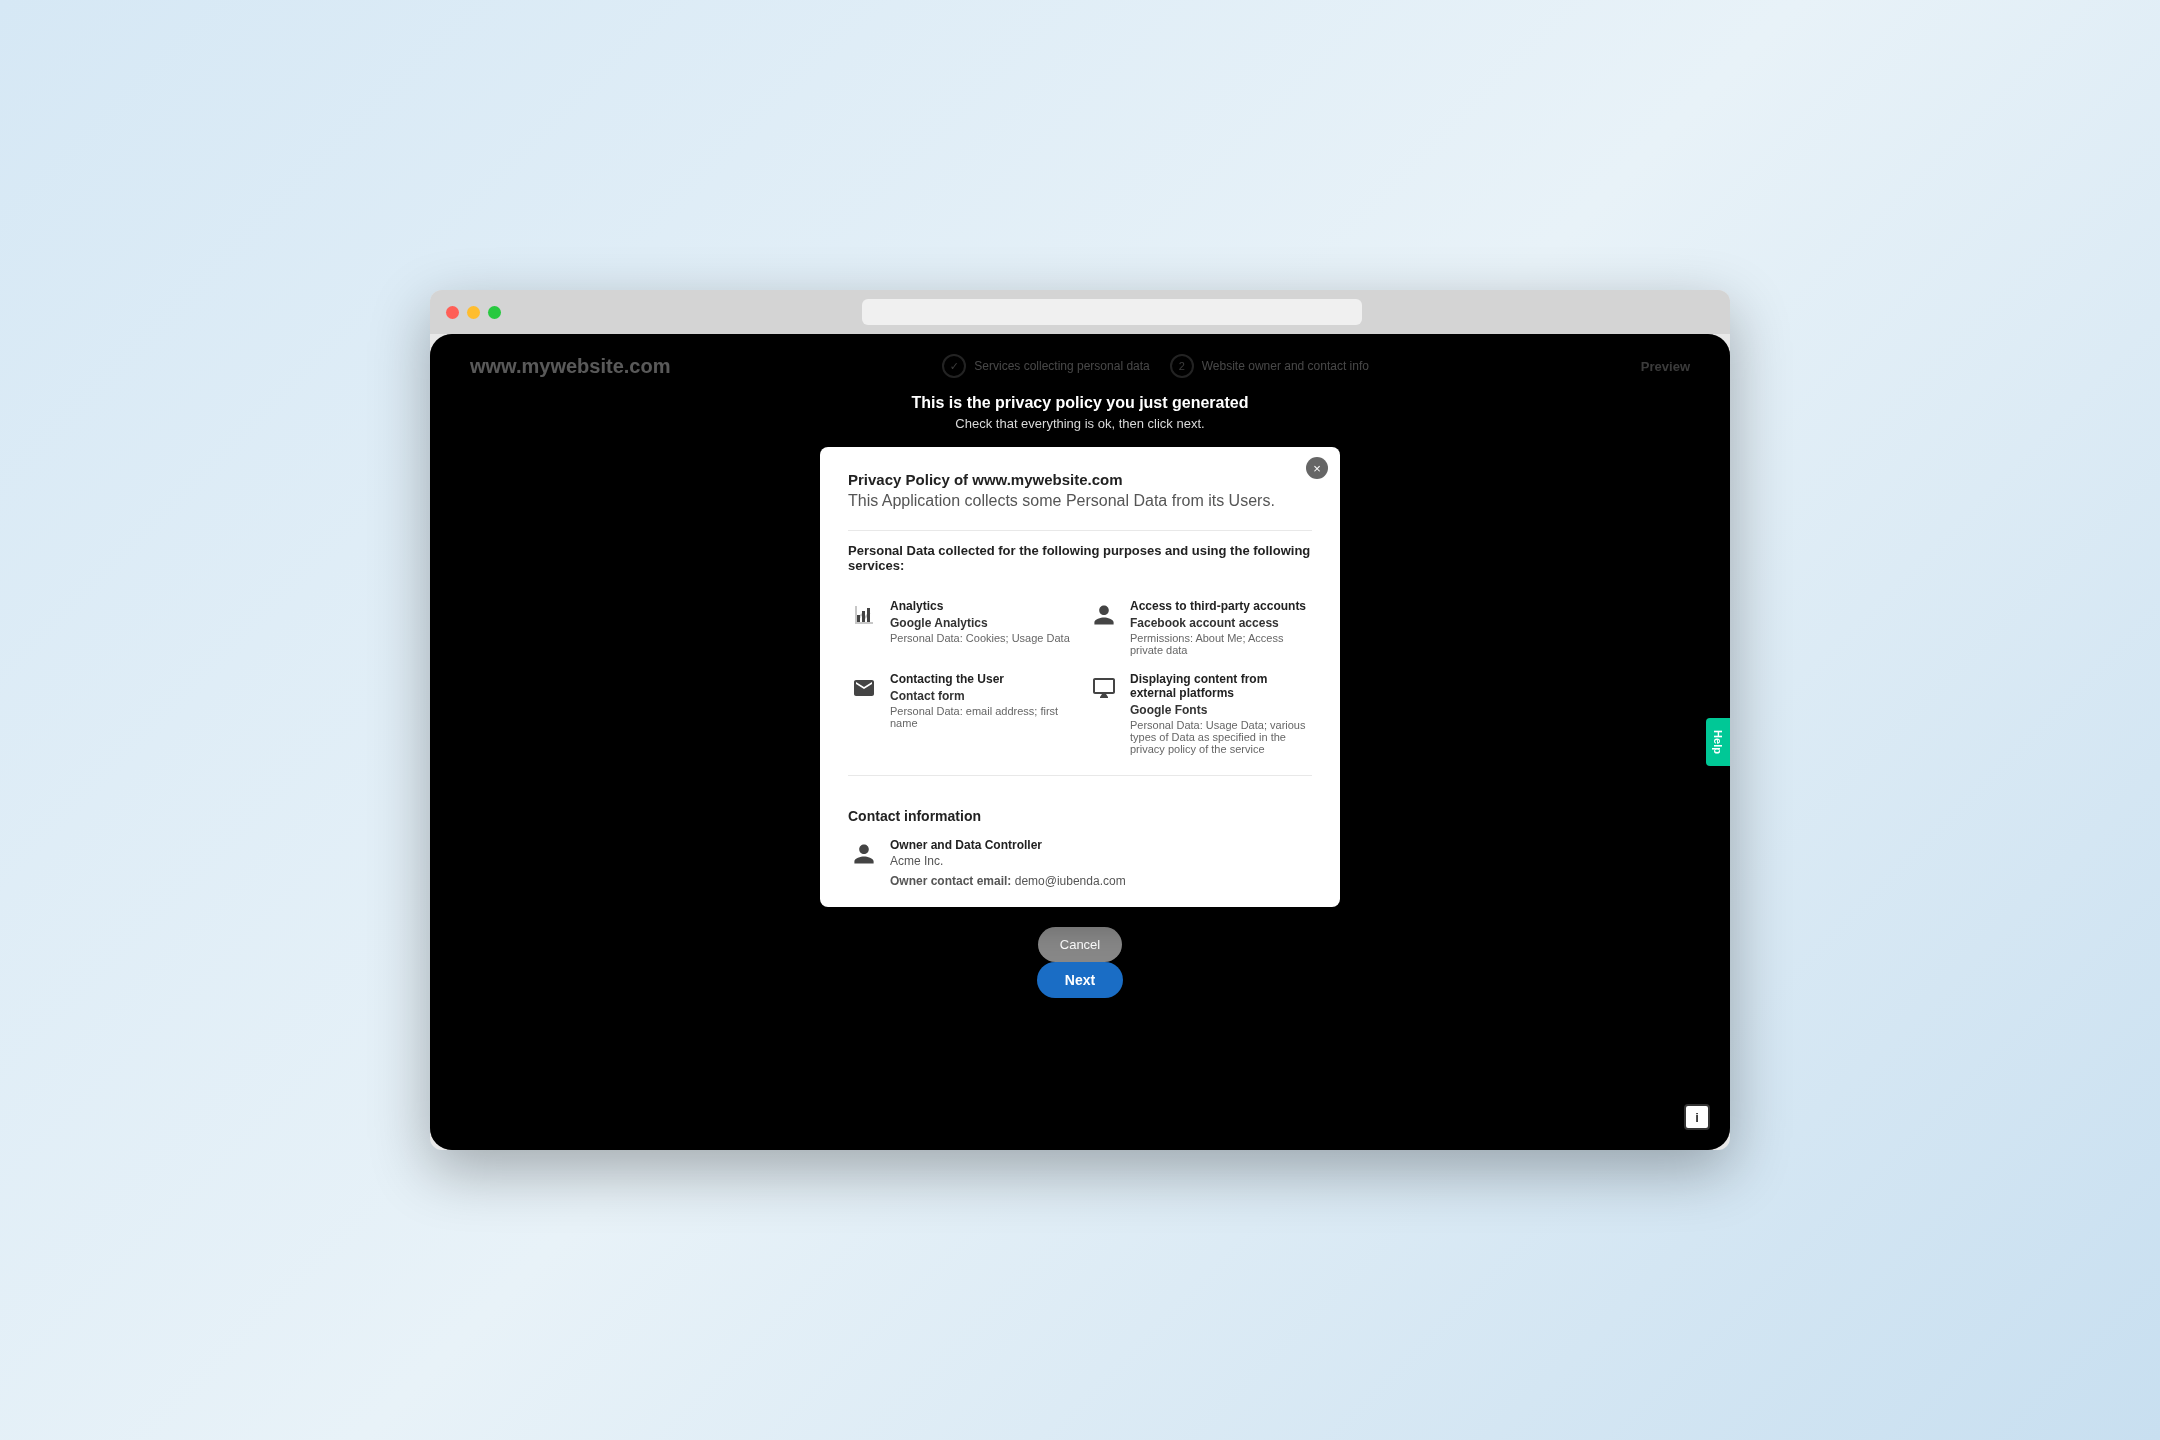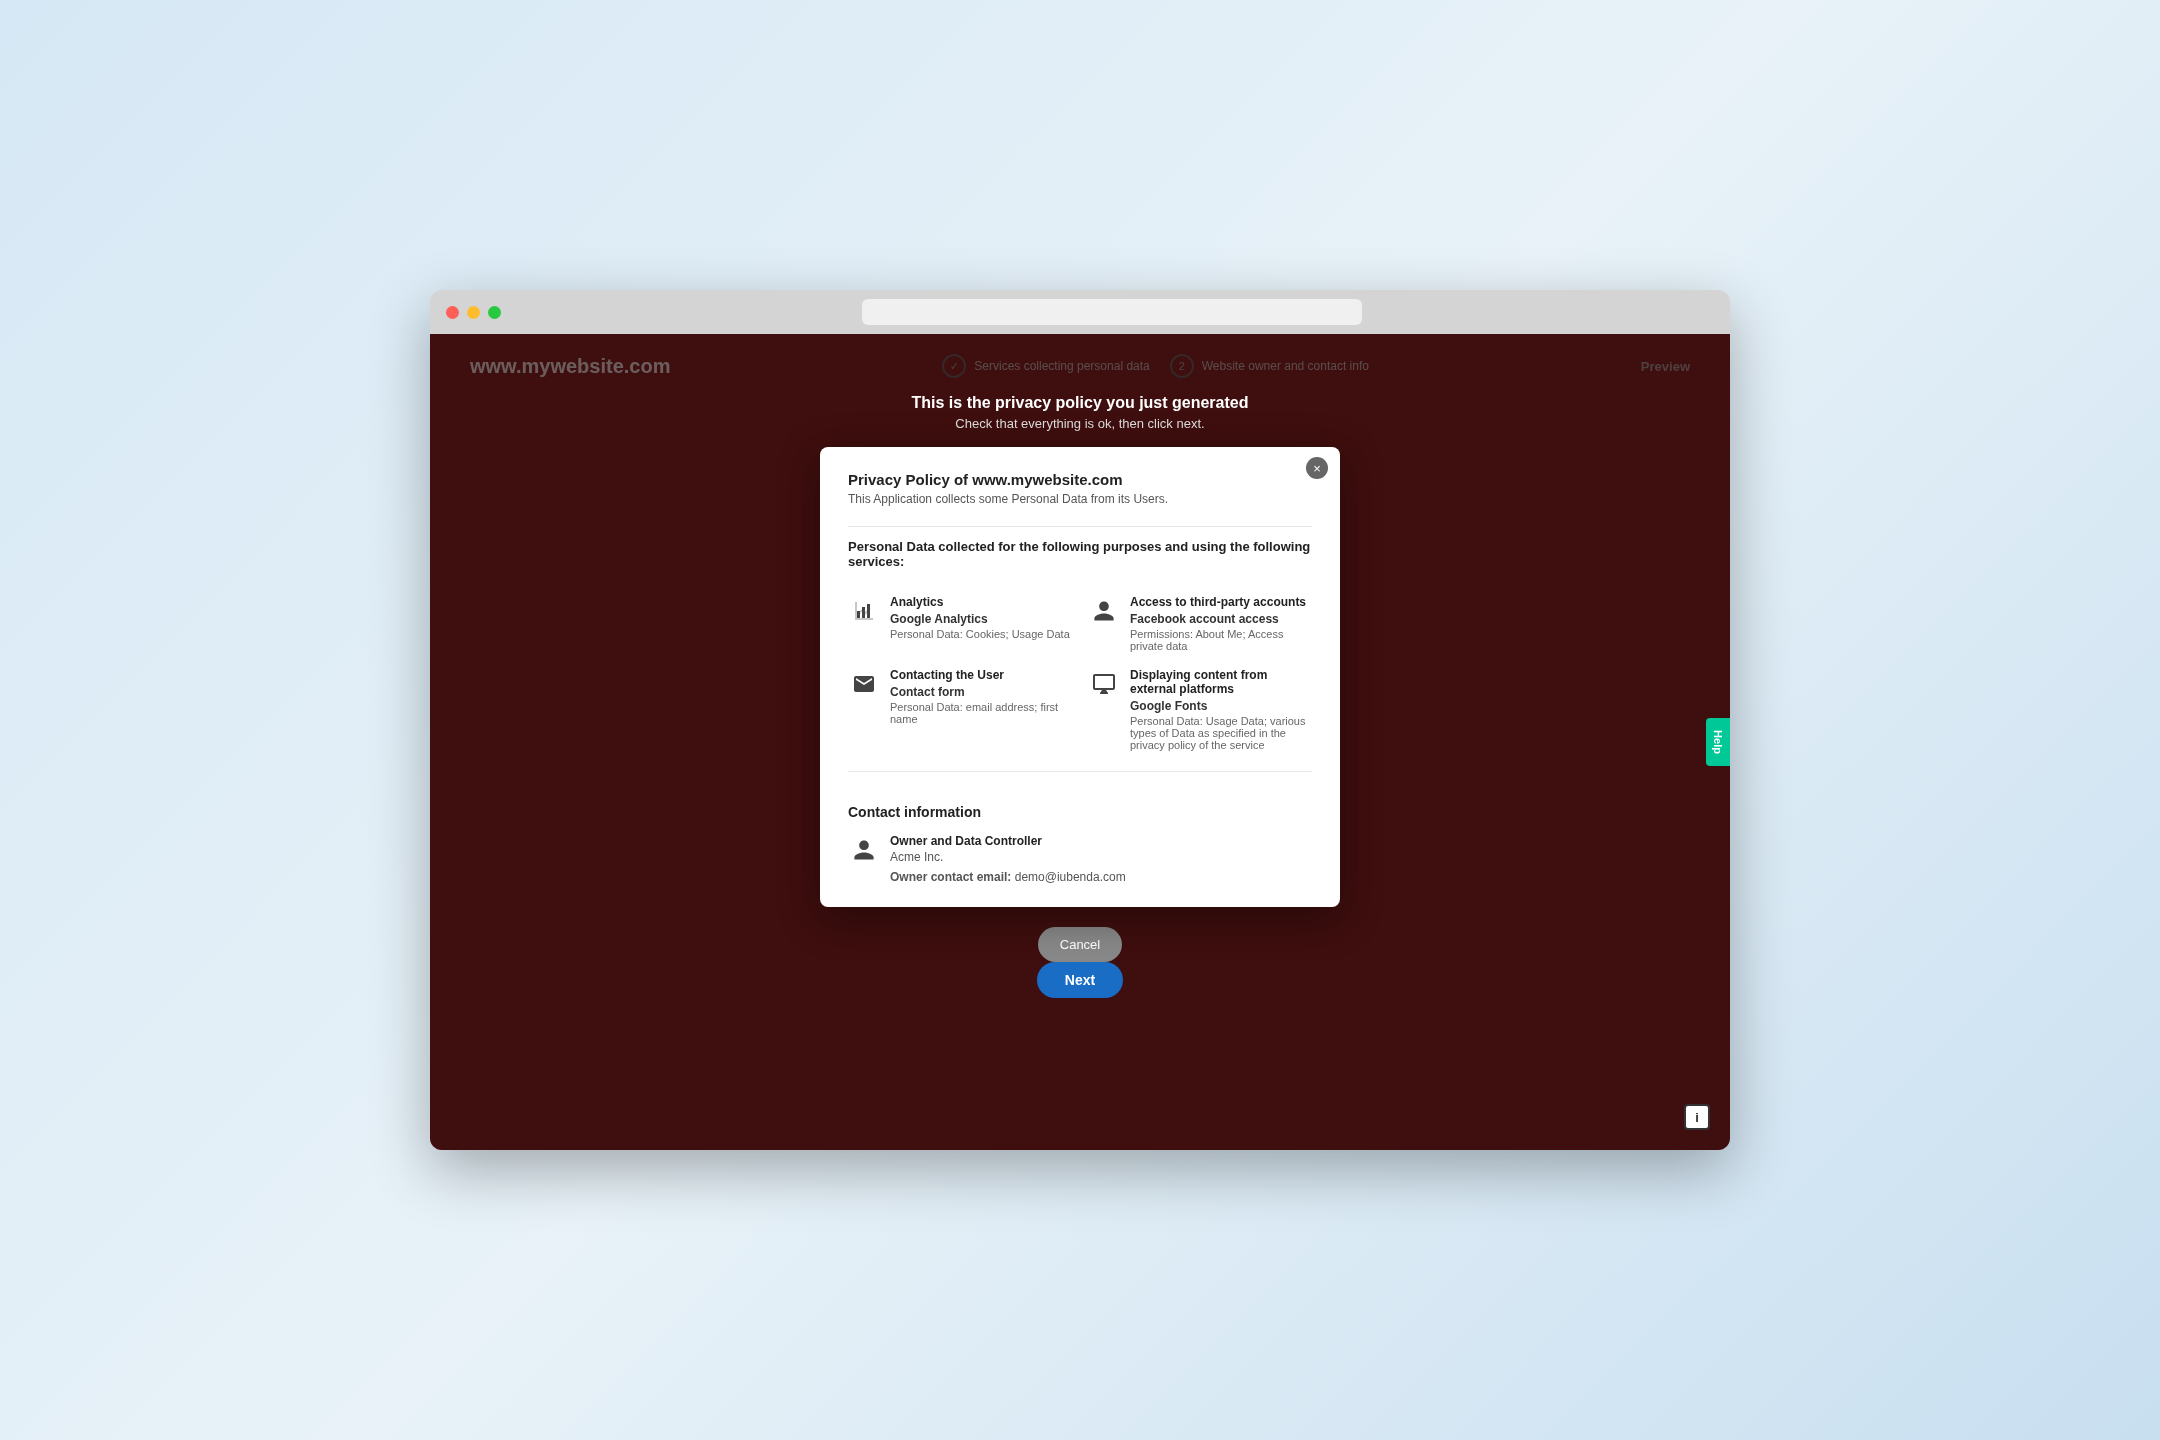--- a/index.html
+++ b/index.html
@@ -45,24 +45,25 @@
     .browser-url-bar {
       margin: 0 auto;
       width: 500px;
       height: 26px;
       background: #f0f0f0;
       border-radius: 6px;
     }
 
     
     .browser-content {
-      background: #7f1d1d;
+      background: #000000;
       min-height: 816px;
       position: relative;
       overflow: hidden;
+      border-radius: 22px;
     }
 
     
     .bg-app {
       position: absolute;
       top: 0; left: 0; right: 0; bottom: 0;
       padding: 20px 40px;
       opacity: 0.7;
     }
 
@@ -198,21 +199,21 @@
     }
 
     .modal-title {
       font-size: 15px;
       font-weight: 600;
       color: #222;
       margin-bottom: 4px;
     }
 
     .modal-subtitle {
-      font-size: 12px;
+      font-size: 16px;
       color: #555;
       margin-bottom: 20px;
     }
 
     .section-header {
       font-size: 13px;
       font-weight: 600;
       color: #222;
       padding: 12px 0 14px;
       border-top: 1px solid #e8e8e8;

